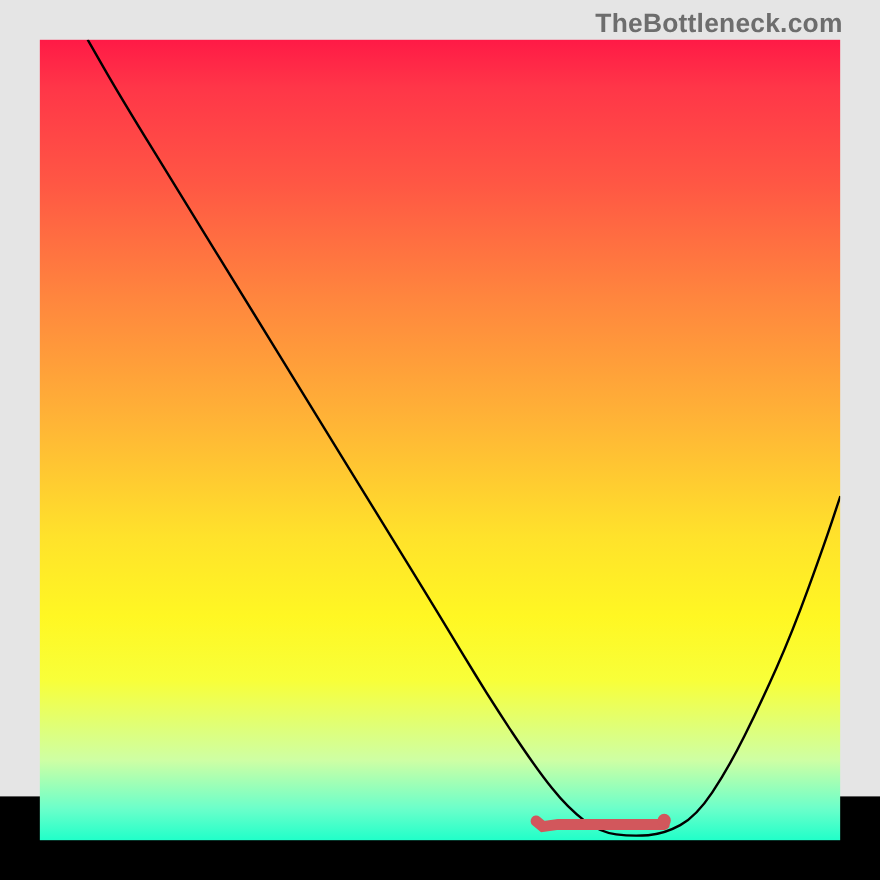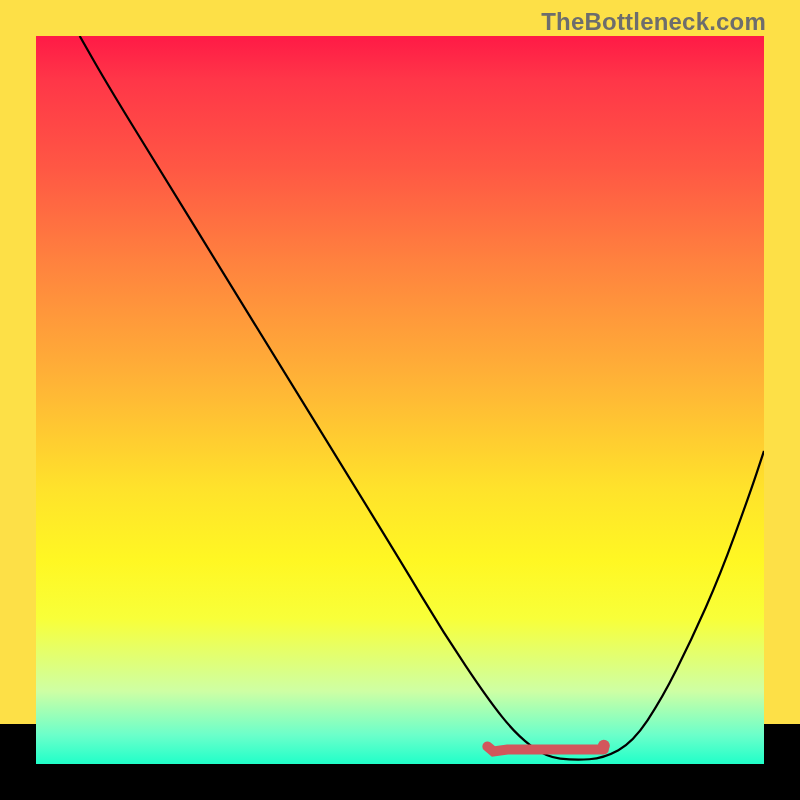--- a/index.html
+++ b/index.html
@@ -8,21 +8,21 @@
     width: 800px;
     height: 800px;
     background: #000;
     overflow: hidden;
     font-family: Arial, Helvetica, sans-serif;
   }
   .frame {
     position: relative;
     width: 800px;
     height: 724px;
-    background: #fde047;
+    background: #e5e5e5;
   }
   .plot-area {
     position: absolute;
     left: 36px;
     top: 36px;
     width: 728px;
     height: 728px;
     overflow: hidden;
   }
   .gradient {

